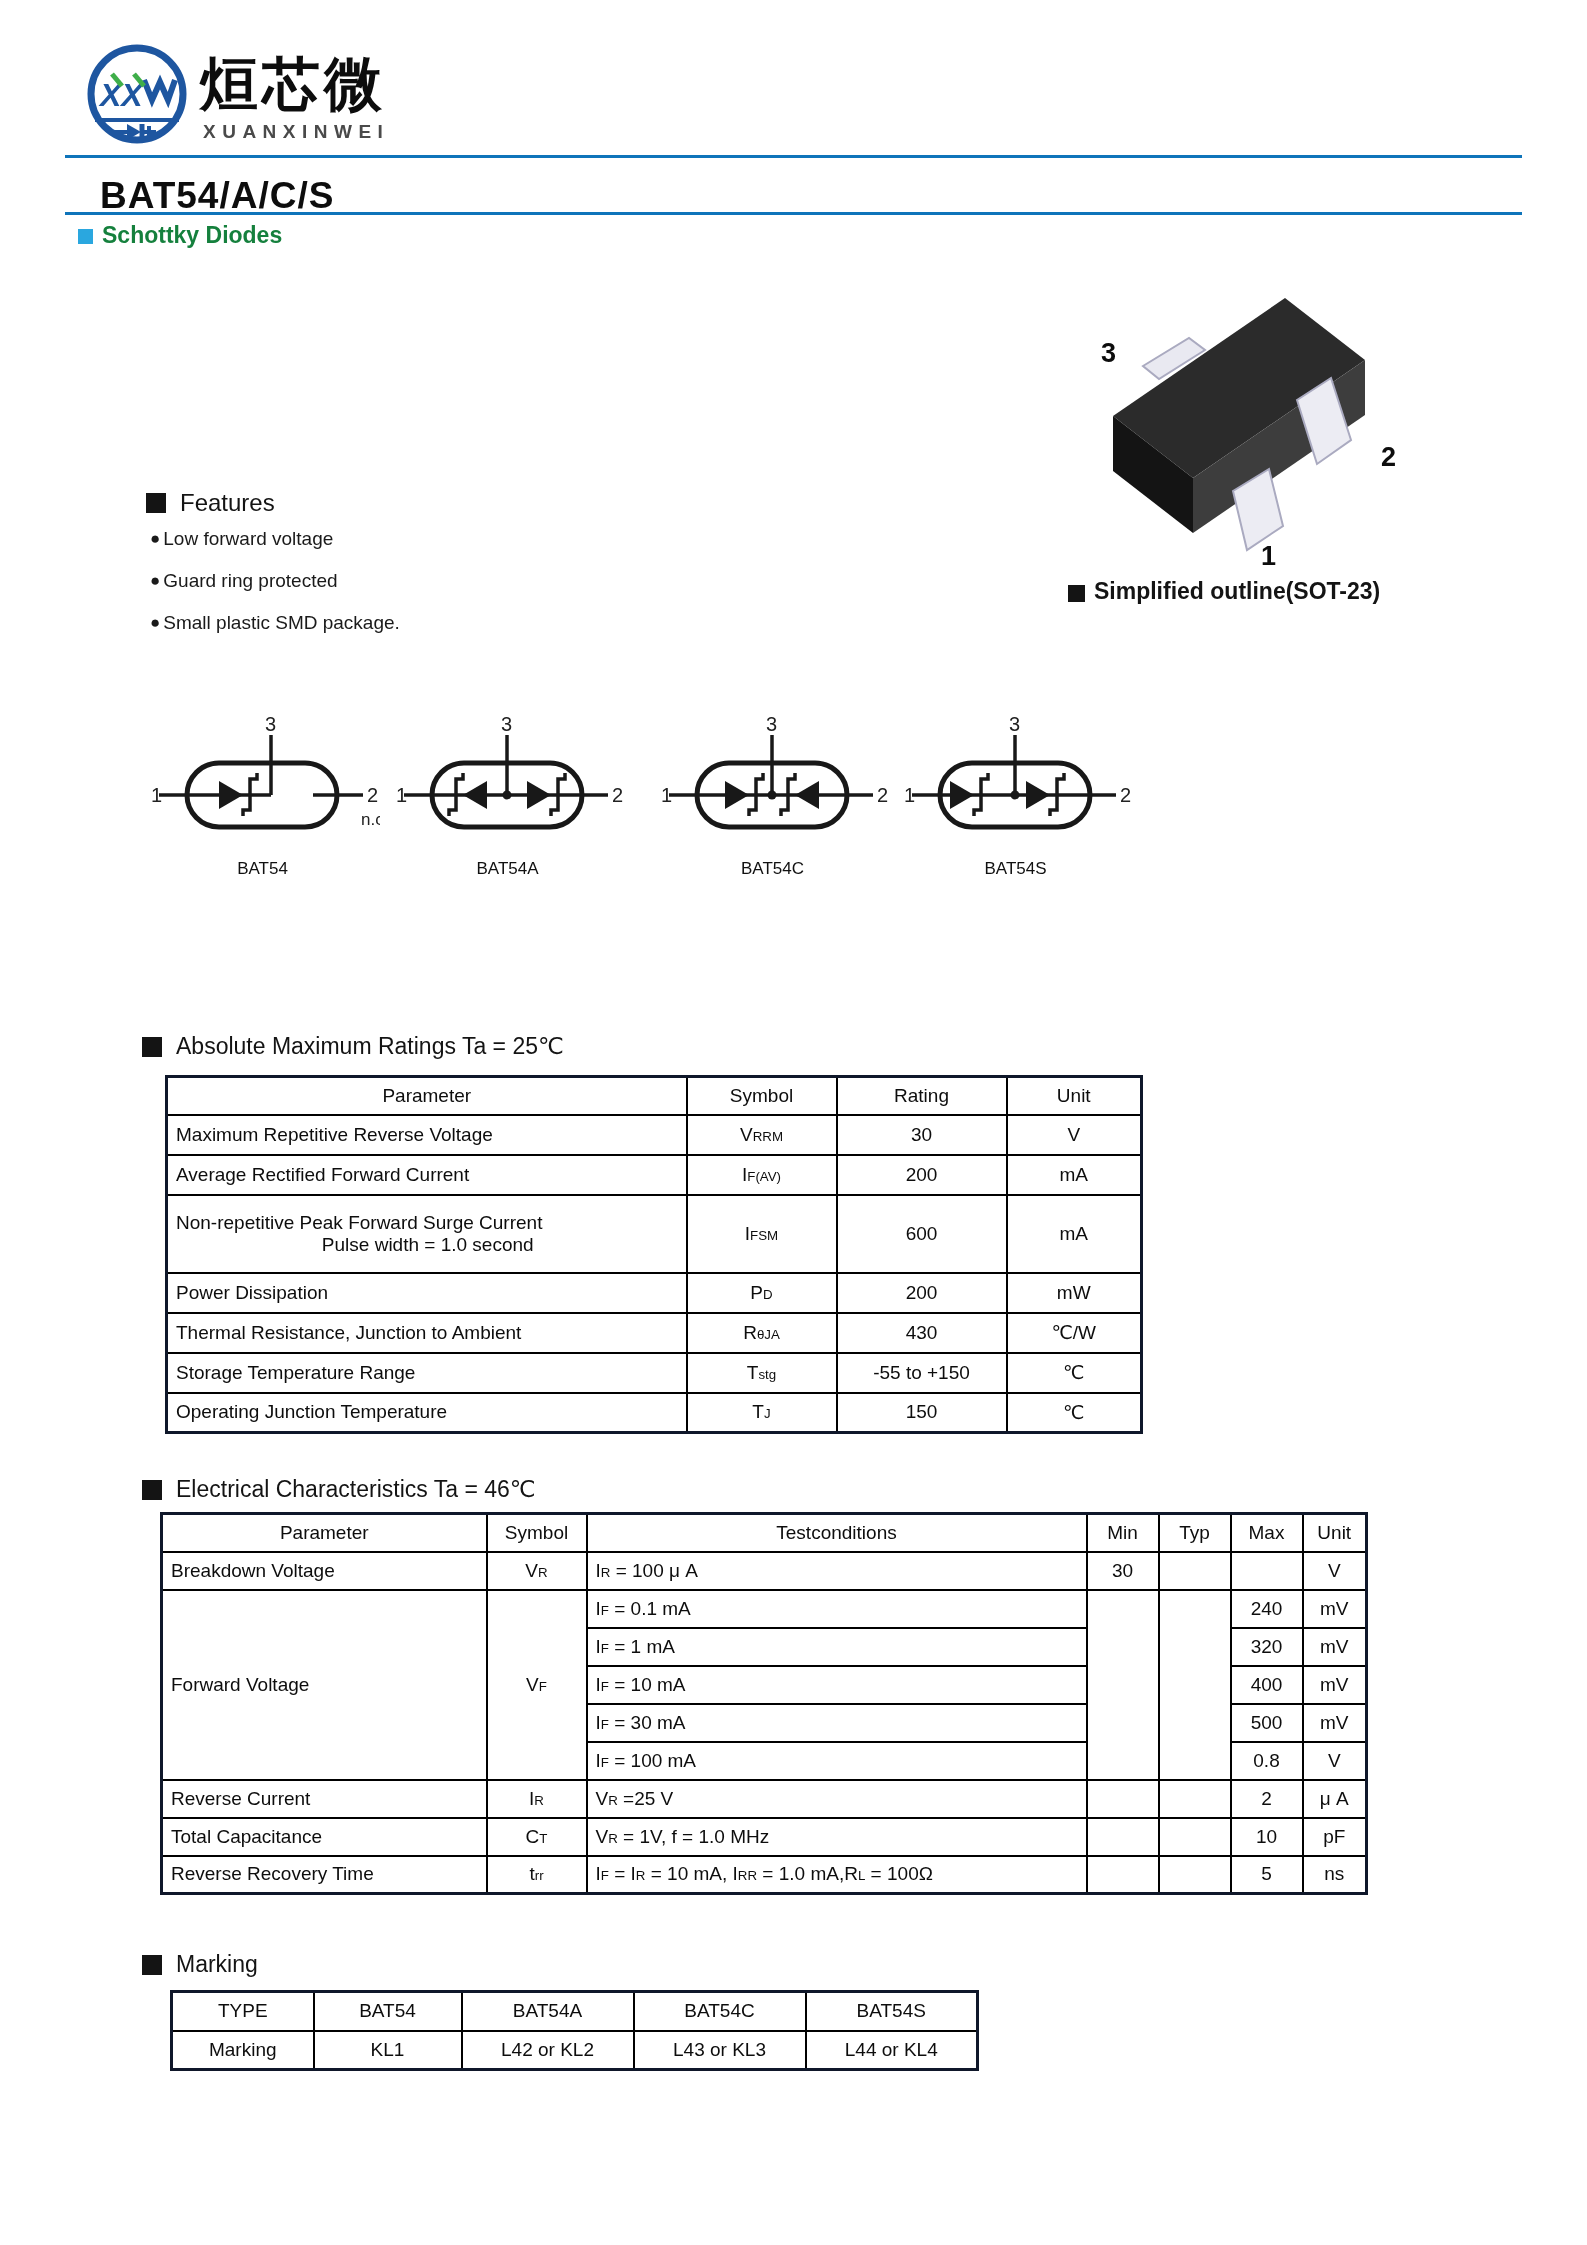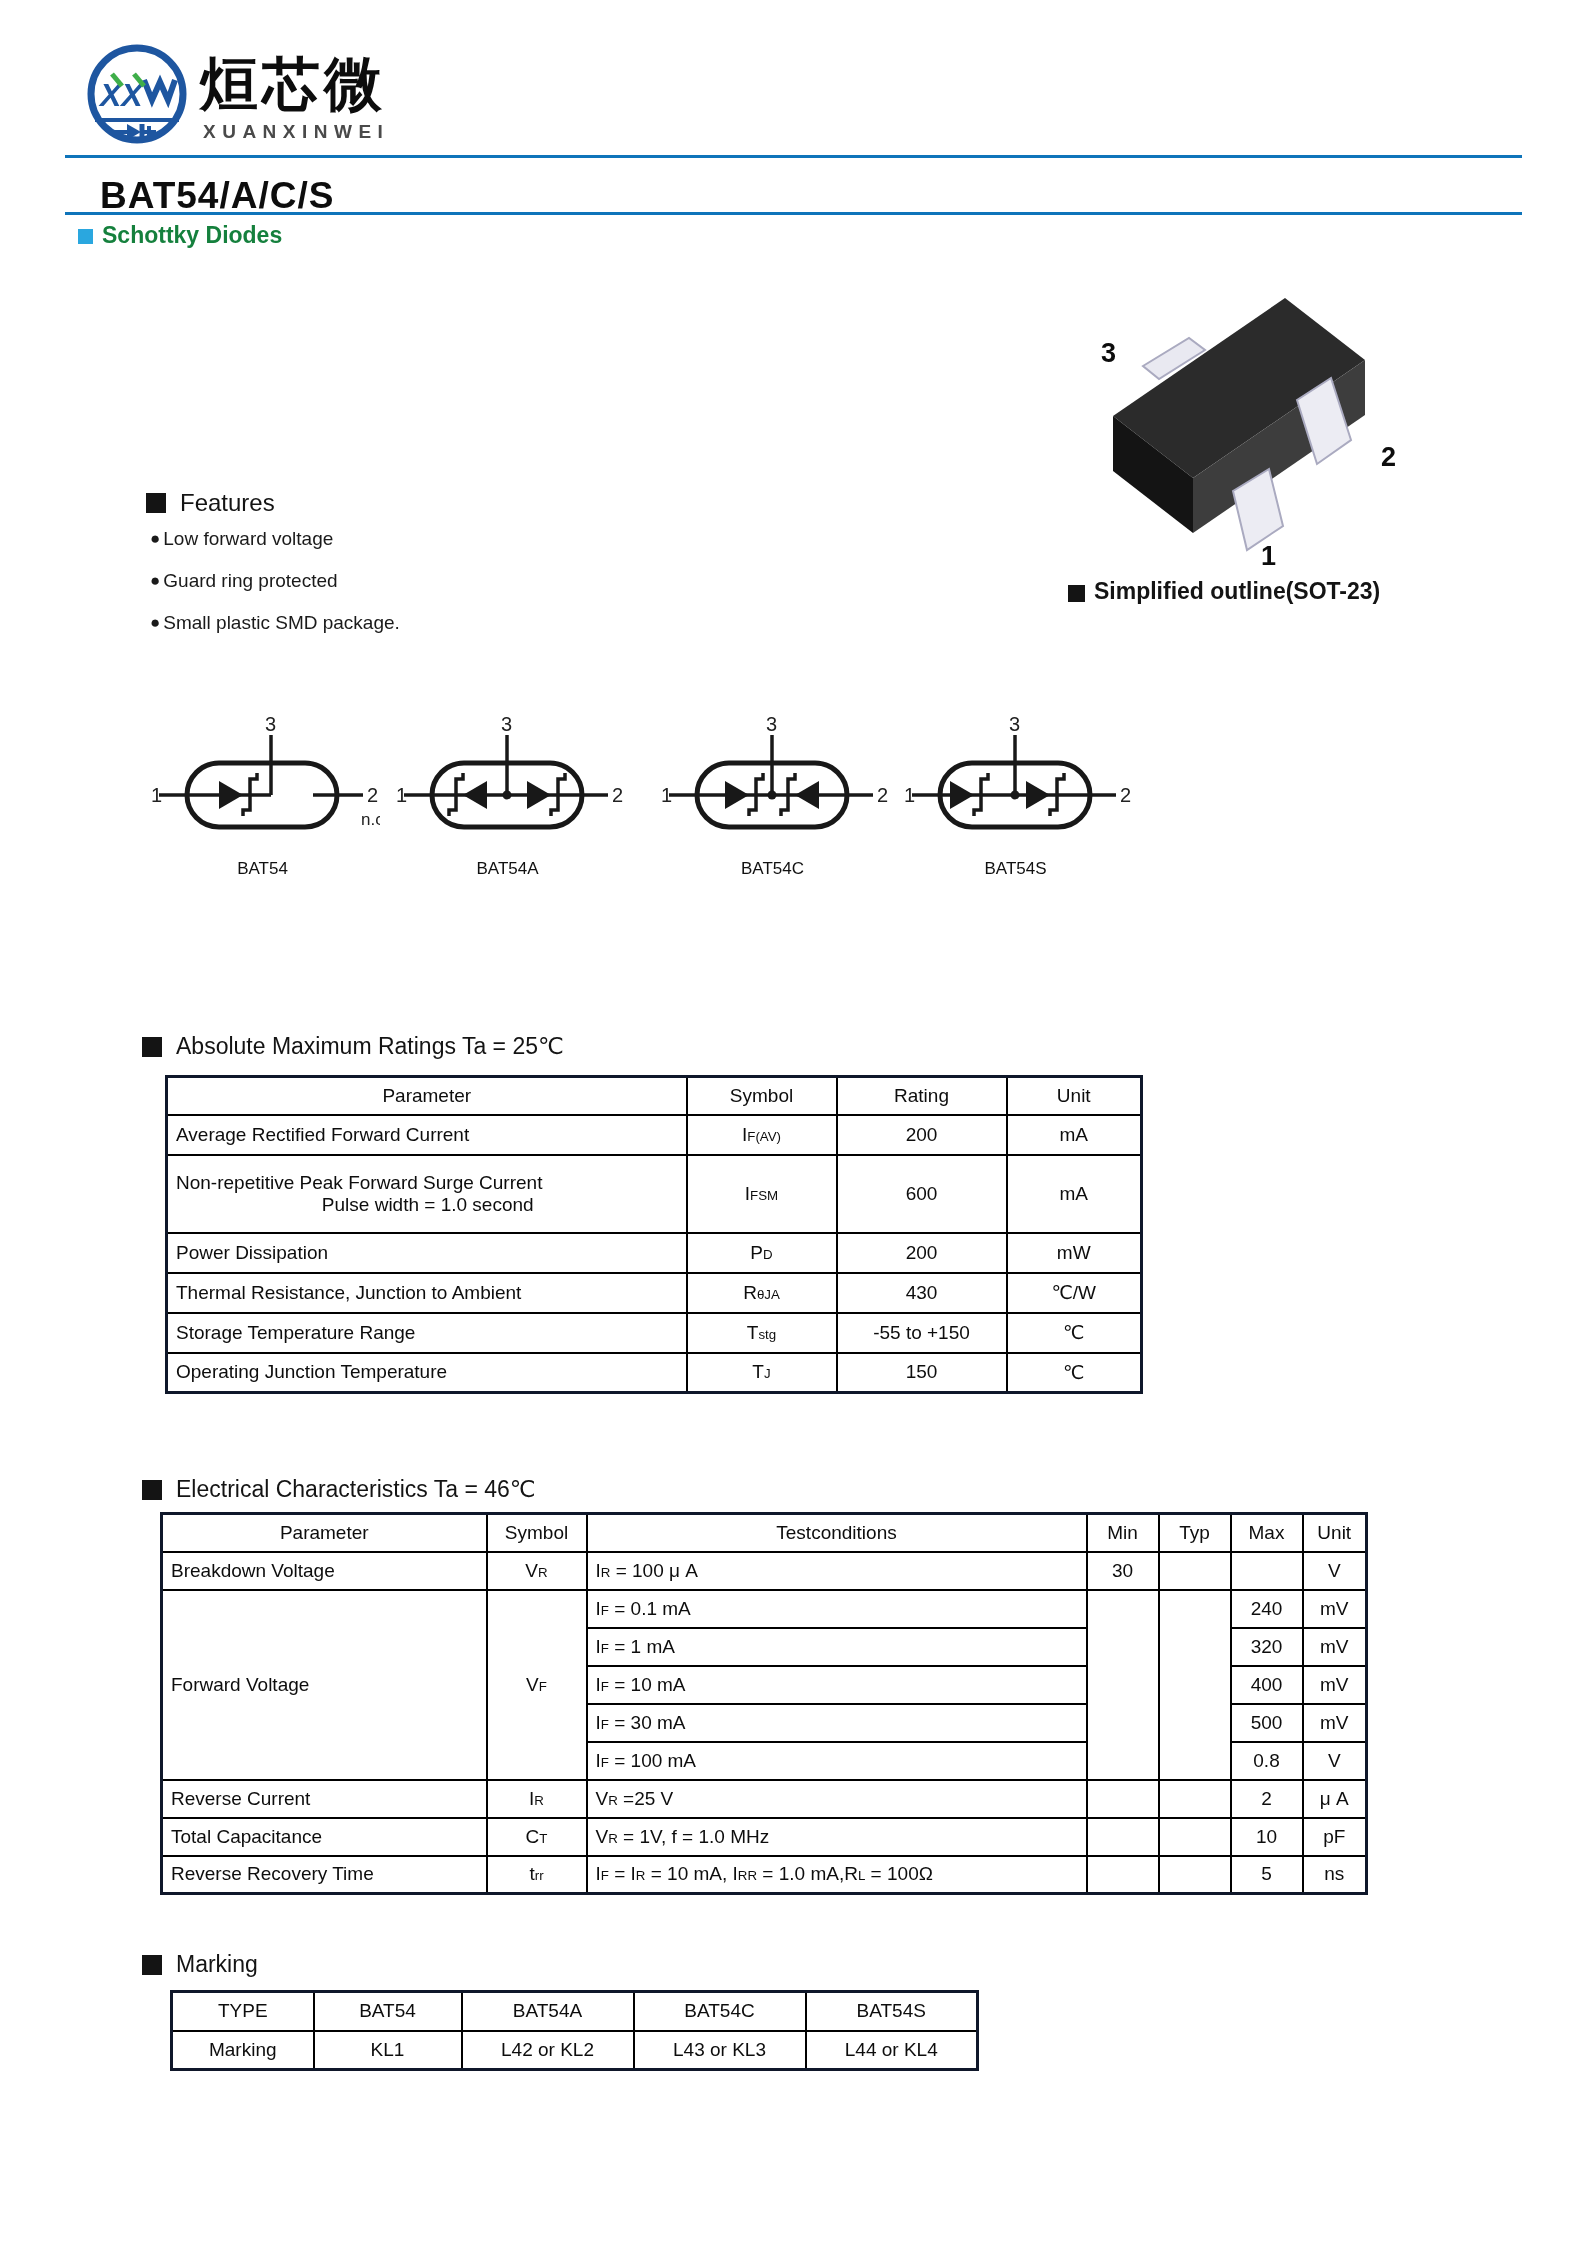--- a/index.html
+++ b/index.html
@@ -198,20 +198,26 @@
           <col style="width:135px">
         </colgroup>
         <tbody>
           <tr style="height:38px">
             <td>Parameter</td>
             <td>Symbol</td>
             <td>Rating</td>
             <td>Unit</td>
           </tr>
           <tr style="height:40px">
+            <td class="left">Maximum Repetitive Reverse Voltage</td>
+            <td>V<span class="sub">RRM</span></td>
+            <td>30</td>
+            <td>V</td>
+          </tr>
+          <tr style="height:40px">
             <td class="left">Average Rectified Forward Current</td>
             <td>I<span class="sub">F(AV)</span></td>
             <td>200</td>
             <td>mA</td>
           </tr>
           <tr style="height:78px">
             <td class="left">
               <div>Non-repetitive Peak Forward Surge Current</div>
               <div class="pline2">Pulse width = 1.0 second</div>
             </td>

